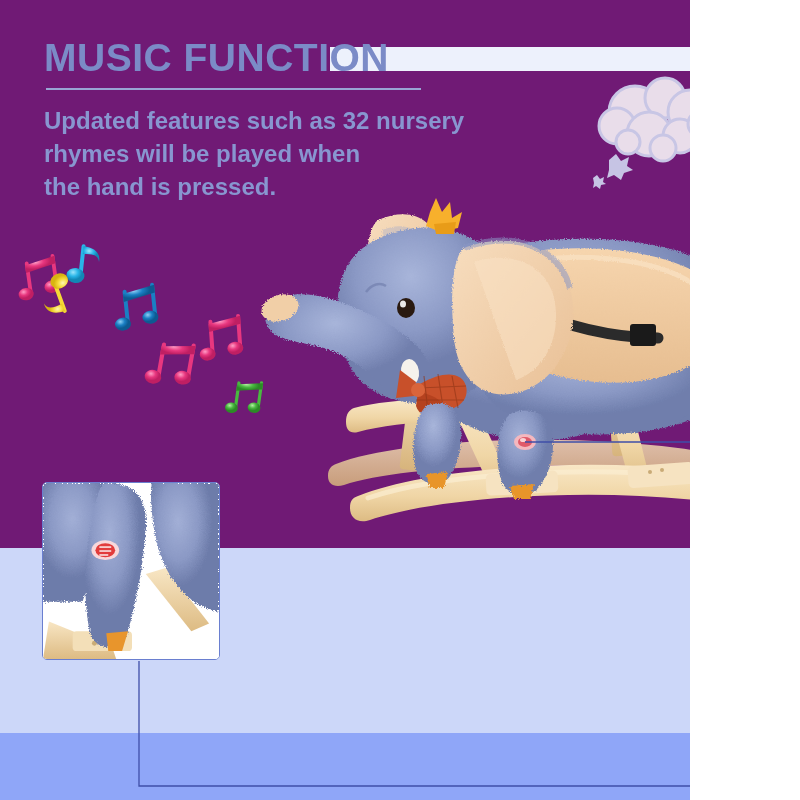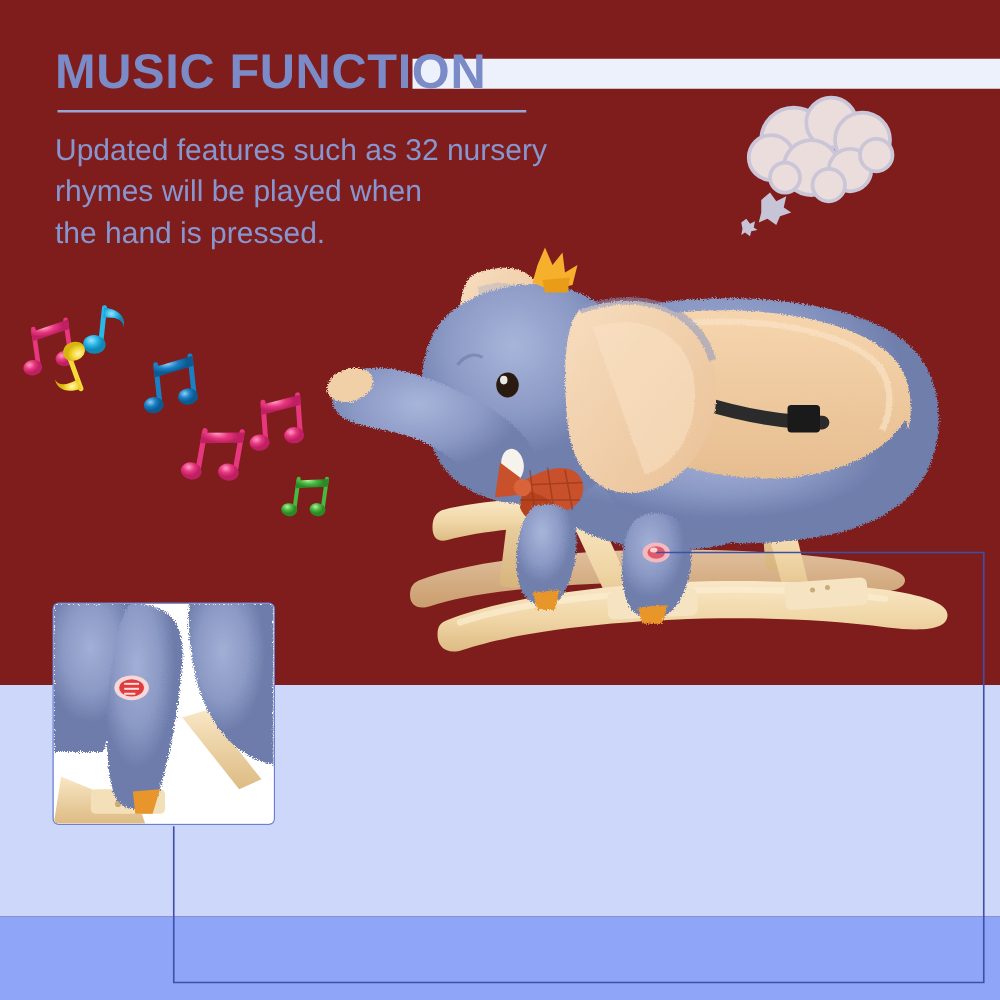--- a/index.html
+++ b/index.html
@@ -1,17 +1,17 @@
 <!DOCTYPE html>
 <html><head>
 <meta charset="utf-8">
 <style>
   html,body{margin:0;padding:0;background:#fff;}
   body{width:800px;height:800px;overflow:hidden;font-family:"Liberation Sans",sans-serif;}
-  #stage{position:relative;width:800px;height:800px;background:#7f1d1d;overflow:hidden;}
+  #stage{position:relative;width:690px;height:800px;background:#701a75;overflow:hidden;}
 
   
   .band-top{position:absolute;left:330px;top:47px;width:470px;height:24px;
             background:#edf1fc;}
   .band-light{position:absolute;left:0;top:548px;width:800px;height:185px;
               background:#ccd7f9;}
   .band-dark{position:absolute;left:0;top:733px;width:800px;height:67px;
              background:#8fa6f8;}
 
   
@@ -365,17 +365,17 @@
       </g>
     </svg>
   </div>
 
   <svg class="callout">
     <polyline id="callout-line" fill="none" stroke="#3f4fa8" stroke-width="1.3" points="525,442 787,442 787,786 139,786 139,661"></polyline>
   </svg>
 
   <div class="title" style="color: rgb(123, 139, 199);">MUSIC FUNCTION</div>
   <div class="title-rule" style="background: rgb(152, 166, 212);"></div>
-  <div class="subtitle" style="color: rgb(136, 150, 208);">Updated features such as 32 nursery
+  <div class="subtitle" style="color: rgb(136, 150, 208); font-weight: bold;">Updated features such as 32 nursery
 rhymes will be played when
 the hand is pressed.</div>
 
 </div>
 
 </body></html>

